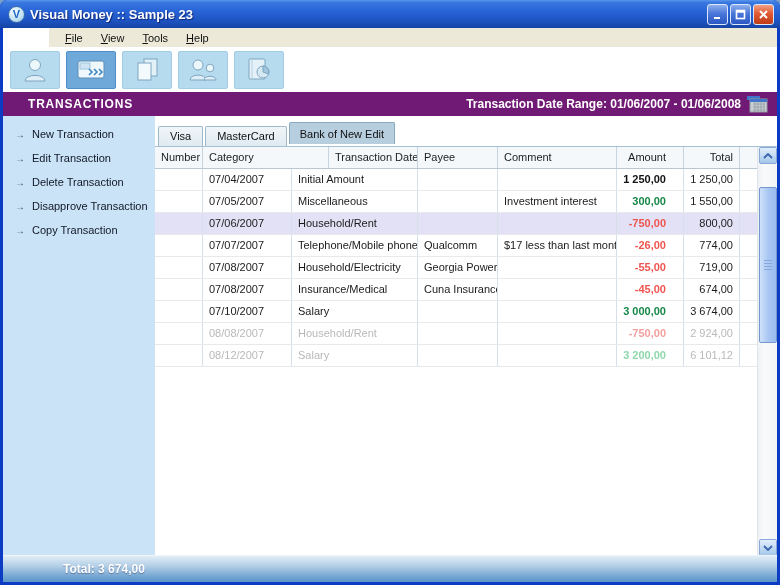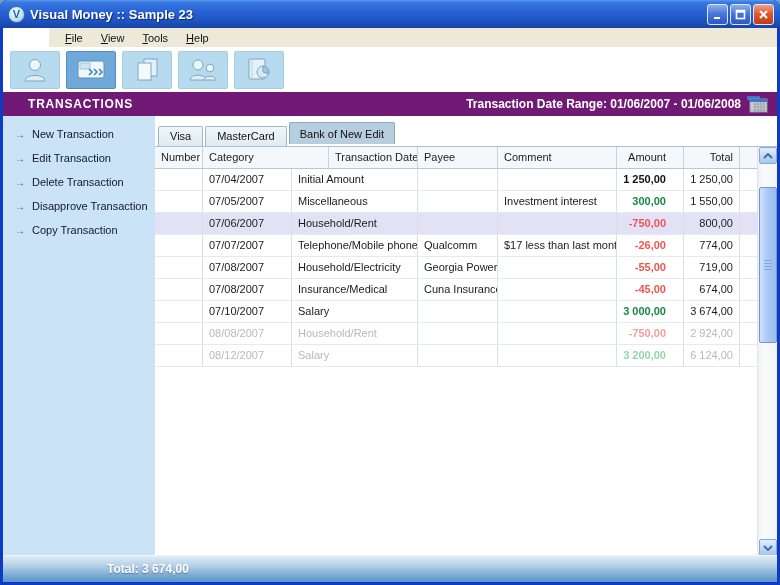--- a/index.html
+++ b/index.html
@@ -91,21 +91,21 @@
   .sbtn.up{top:0;}
   .sbtn.down{bottom:0;}
   .sthumb{position:absolute;left:1px;top:40px;width:18px;height:156px;border-radius:2px;
     background:linear-gradient(90deg,#cfe2fb,#aac7f3 50%,#9abcf0);border:1px solid #7496cc;}
   .sthumb .grip{position:absolute;left:4px;top:72px;width:8px;height:10px;
     background:repeating-linear-gradient(180deg,#86a8dc 0 1px,transparent 1px 3px);}
   
   .statusbar{position:absolute;left:0;top:527px;width:774px;height:27px;
     background:linear-gradient(180deg,#e2edf6 0%,#b0cde6 40%,#6ba0cf 85%,#5e96c8 100%);
     border-top:1px solid #eef5fa;display:flex;align-items:center;}
-  .status-total{margin-left:104px;color:#fff;font-weight:bold;font-size:12px;text-shadow:0 1px 1px rgba(0,0,60,.35);}
+  .status-total{margin-left:60px;color:#fff;font-weight:bold;font-size:12px;text-shadow:0 1px 1px rgba(0,0,60,.35);}
   svg{display:block;}
 </style>
 </head>
 <body>
 
 <div class="window">
 
   <div class="titlebar">
     <div class="app-icon">V</div>
     <div class="title-text">Visual Money :: Sample 23</div>
@@ -315,21 +315,21 @@
                   <div class="cell c-total">2 924,00</div>
                   <div class="cell c-filler"></div>
                 </div>
                 <div class="trow future">
                   <div class="cell c-number"></div>
                   <div class="cell c-date">08/12/2007</div>
                   <div class="cell c-category">Salary</div>
                   <div class="cell c-payee"></div>
                   <div class="cell c-comment"></div>
                   <div class="cell c-amount amt-pos-dim">3 200,00</div>
-                  <div class="cell c-total">6 124,00</div>
+                  <div class="cell c-total">6 101,12</div>
                   <div class="cell c-filler"></div>
                 </div>
               </div>
           </div>
 
           <div class="vscroll">
             <div class="sbtn up">
               <svg width="10" height="6" viewBox="0 0 10 6">
                   <path d="M1 5 L5 1 L9 5" fill="none" stroke="#3a64ae" stroke-width="1.8"></path>
                 </svg>

